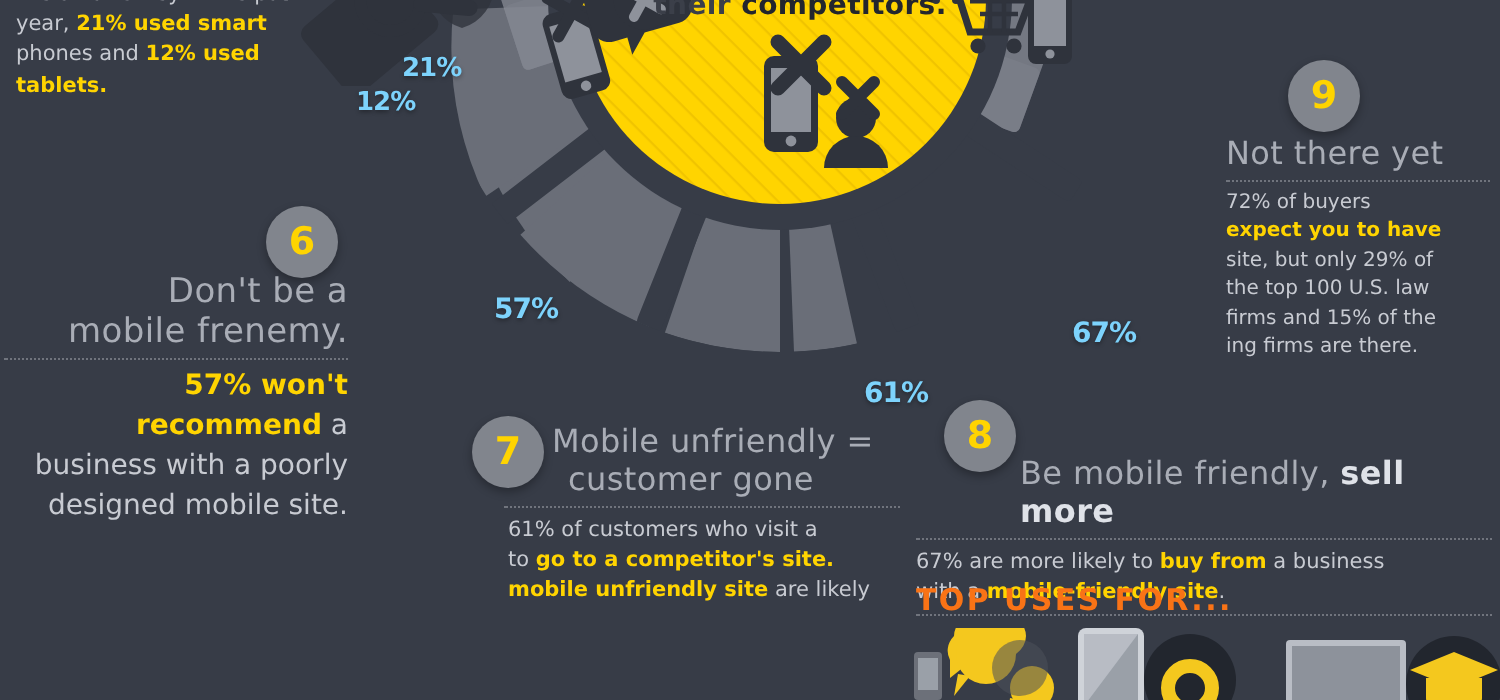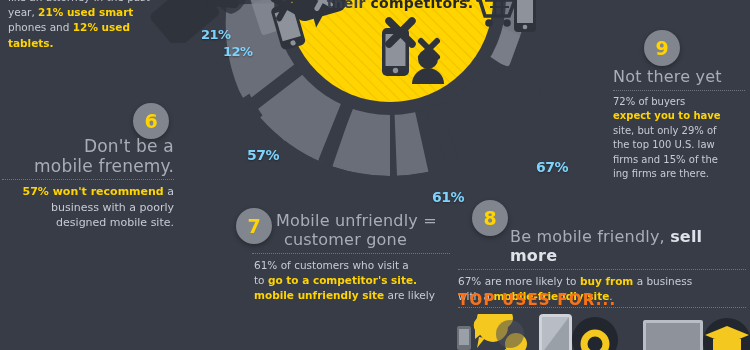--- a/index.html
+++ b/index.html
@@ -15,21 +15,21 @@
   .wheel{position:absolute;left:213px;top:-178px;width:354px;height:354px;}
   .wheel svg{position:absolute;left:0;top:0;}
 
   .seg-pct{
     position:absolute;color:#7dd3fc;font-weight:bold;
     font-family:"DejaVu Sans", sans-serif;
     letter-spacing:-0.5px;
     text-shadow:0 1px 2px rgba(0,0,0,.35);
   }
   .pct21{left:201px;top:27px;font-size:13px;}
-  .pct12{left:178px;top:44px;font-size:13px;margin-left:45px;}
+  .pct12{left:178px;top:44px;font-size:13px;}
   .pct57{left:247px;top:147px;font-size:14px;}
   .pct61{left:388px;top:189px;font-size:14px;margin-left:44px;}
   .pct67{left:536px;top:123px;font-size:14px;margin-top:36px;}
 
   .yellow-title{
     position:absolute;left:305px;top:-5px;width:190px;text-align:center;
     font-size:14px;color:#3b3f49;font-weight:bold;letter-spacing:.2px;
     z-index:6;
   }
   .yellow-title .b{color:#23262d;}
@@ -61,21 +61,21 @@
     border-top:1px dotted #70747d;height:0;margin:3px 0 4px 0;
   }
 
   
   .blk0{position:absolute;left:8px;top:-10px;width:150px;}
   .blk0 .body{font-size:10.5px;line-height:1.45;}
 
   
   .blk6{position:absolute;left:2px;top:136px;width:172px;text-align:right;}
   .blk6 .headline{font-size:17px;}
-  .blk6 .body{font-size:11px;}
+  .blk6 .body{font-size:14px;}
 
   
   .blk7{position:absolute;left:246px;top:212px;width:204px;}
   .blk7 .headline{font-size:16px;padding-left:30px;}
   .blk7 .headline .l2{padding-left:8px;}
   .blk7 .body{font-size:10.5px;padding-left:8px;}
   .blk7 .dots{margin-left:6px;}
 
   
   .blk8{position:absolute;left:458px;top:228px;width:288px;}

